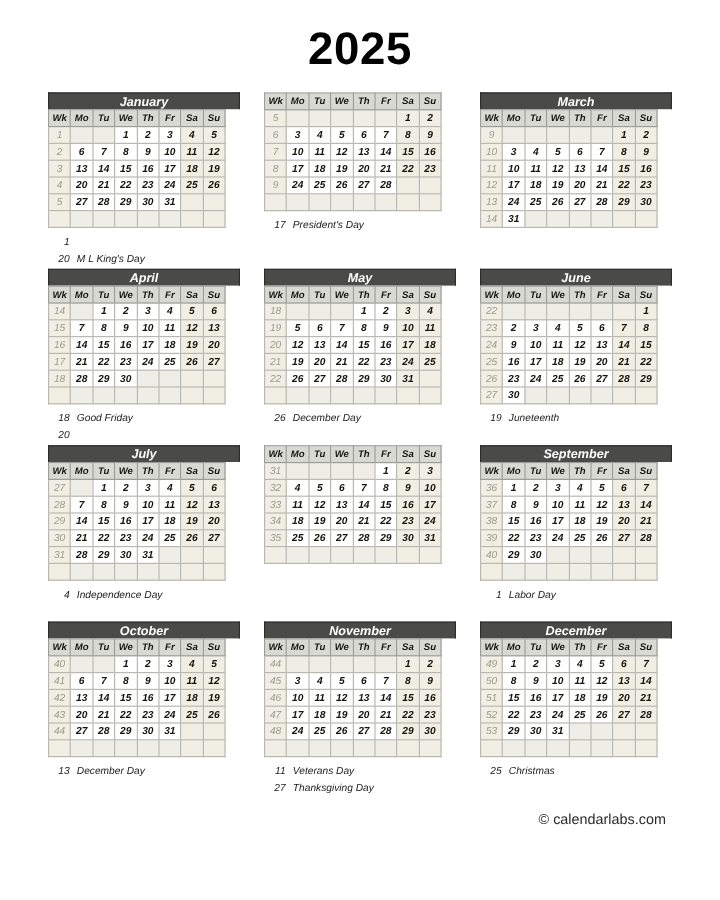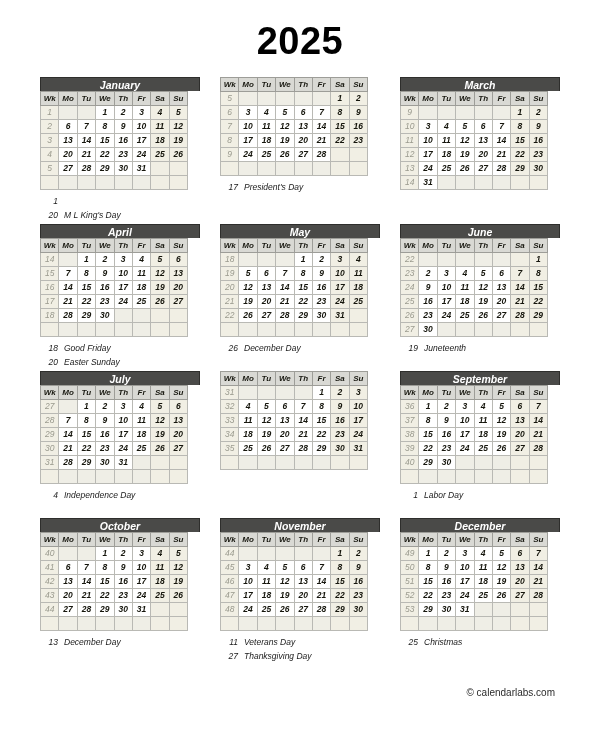--- a/index.html
+++ b/index.html
@@ -111,22 +111,22 @@
     text-align: right;
     flex: 0 0 18px;
     margin-right: 6px;
   }
   .holiday .hd-name { flex: 1 1 auto; }
 
   
   .footer {
     position: absolute;
     right: 45px;
-    bottom: 52px;
-    font-size: 10px;
+    bottom: 60px;
+    font-size: 12px;
     color: #2b2b2b;
     margin-top: 28px;
   }
 </style>
 </head>
 <body>
 
 <div class="page">
 
   <div class="year-title">2025</div>
@@ -465,21 +465,20 @@
               </tr>
             </tbody>
           </table>
           <div class="holidays">
             <div class="holiday">
               <span class="hd-date">18</span>
               <span class="hd-name">Good Friday</span>
             </div>
             <div class="holiday">
               <span class="hd-date">20</span>
-              <span class="hd-name">Easter Sunday</span>
             </div>
           </div>
         </div>
         <div class="month-block">
           <div class="month-title">May</div>
           <table class="cal">
             <thead>
               <tr>
                 <th class="wkh">Wk</th>
                 <th>Mo</th>

